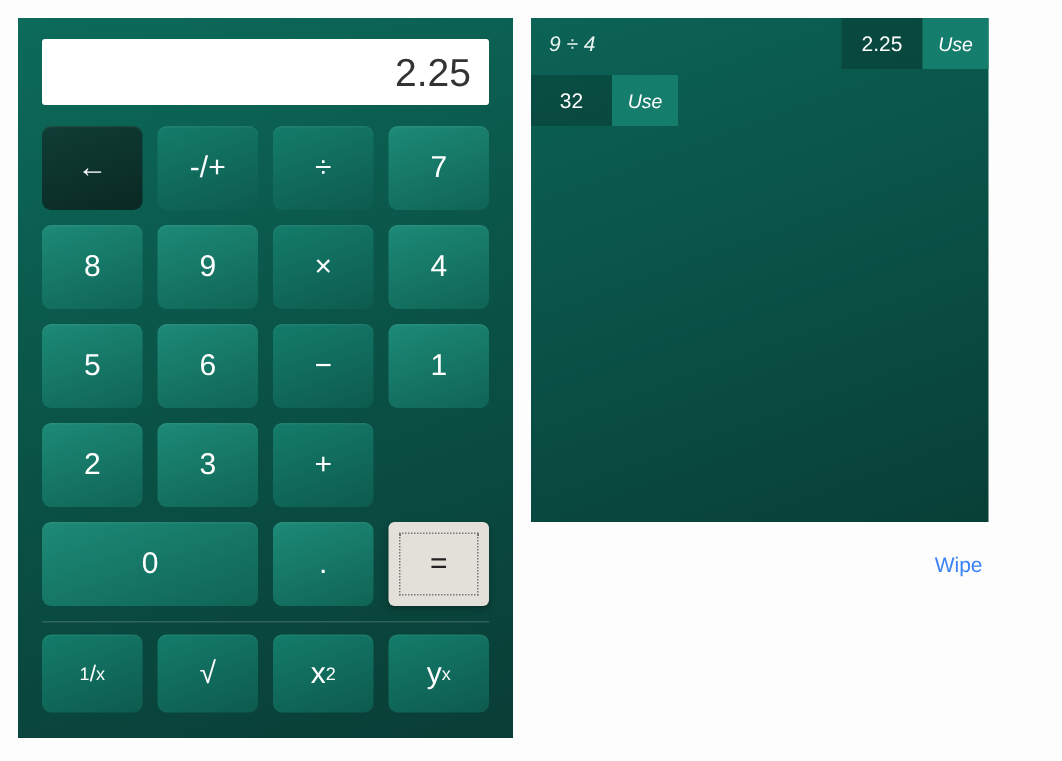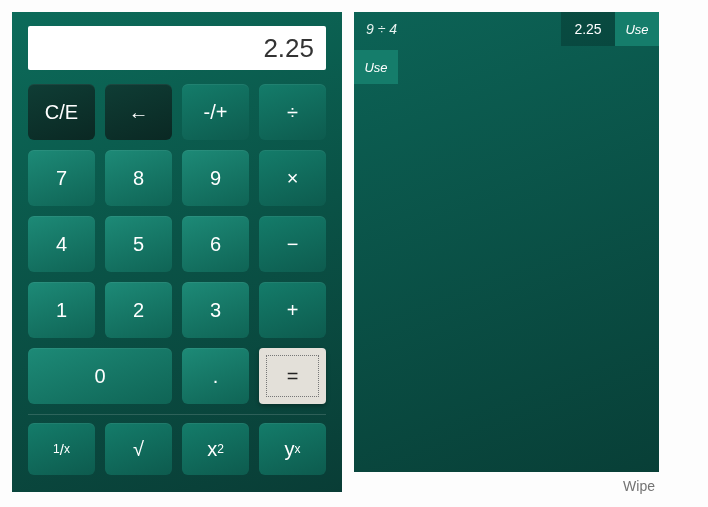--- a/index.html
+++ b/index.html
@@ -79,21 +79,21 @@
   gap: 10px;
 }
 .frac { font-size: 15px; }
 .frac .num { vertical-align: super; font-size: 12px; }
 .frac .den { vertical-align: sub; font-size: 12px; }
 .pow sup { font-size: 12px; }
 
 .history-wrap { display: flex; flex-direction: column; }
 .history {
   width: 305px;
-  height: 460px;
+  height: 336px;
   background: linear-gradient(160deg, #0c6356 0%, #083f37 100%);
   display: flex;
   flex-direction: column;
 }
 .hist-row {
   display: flex;
   align-items: stretch;
   height: 34px;
   margin-bottom: 4px;
 }
@@ -123,36 +123,35 @@
   align-items: center;
   justify-content: center;
   font-size: 13px;
   color: #fff;
   cursor: pointer;
   font-style: italic;
 }
 .wipe {
   width: 305px;
   text-align: right;
-  padding: 6px 4px 0 0;
+  padding: 20px 4px 0 0;
   font-size: 14px;
-  color: #737373;
+  color: #3b82f6;
   cursor: pointer;
 }
 </style>
 </head>
 <body>
 
 <div class="calculator">
   <div class="display">
     <span class="display-text">2.25</span>
   </div>
 
   <div class="keypad">
-    <div class="key dark">C/E</div>
     <div class="key dark">←</div>
     <div class="key op">-/+</div>
     <div class="key op">÷</div>
 
     <div class="key">7</div>
     <div class="key">8</div>
     <div class="key">9</div>
     <div class="key op">×</div>
 
     <div class="key">4</div>
@@ -189,17 +188,18 @@
 </div>
 
 <div class="history-wrap">
   <div class="history">
     <div class="hist-row">
       <div class="hist-expr">9 ÷ 4</div>
       <div class="hist-result">2.25</div>
       <div class="hist-use">Use</div>
     </div>
     <div class="hist-row">
+      <div class="hist-result">32</div>
       <div class="hist-use">Use</div>
     </div>
   </div>
   <div class="wipe">Wipe</div>
 </div>
 
 </body></html>

